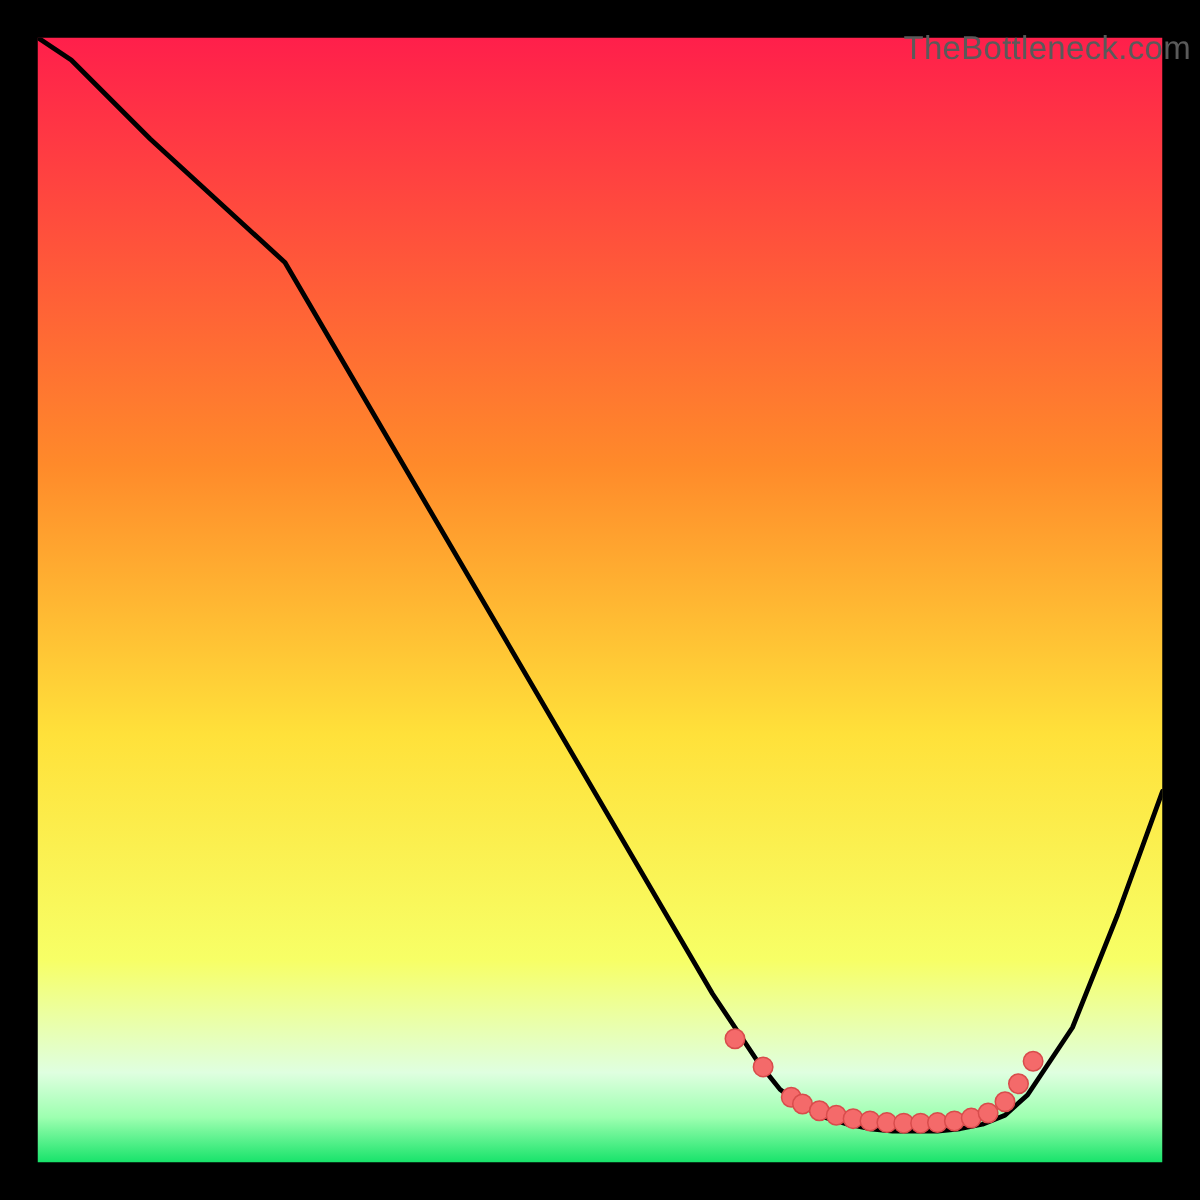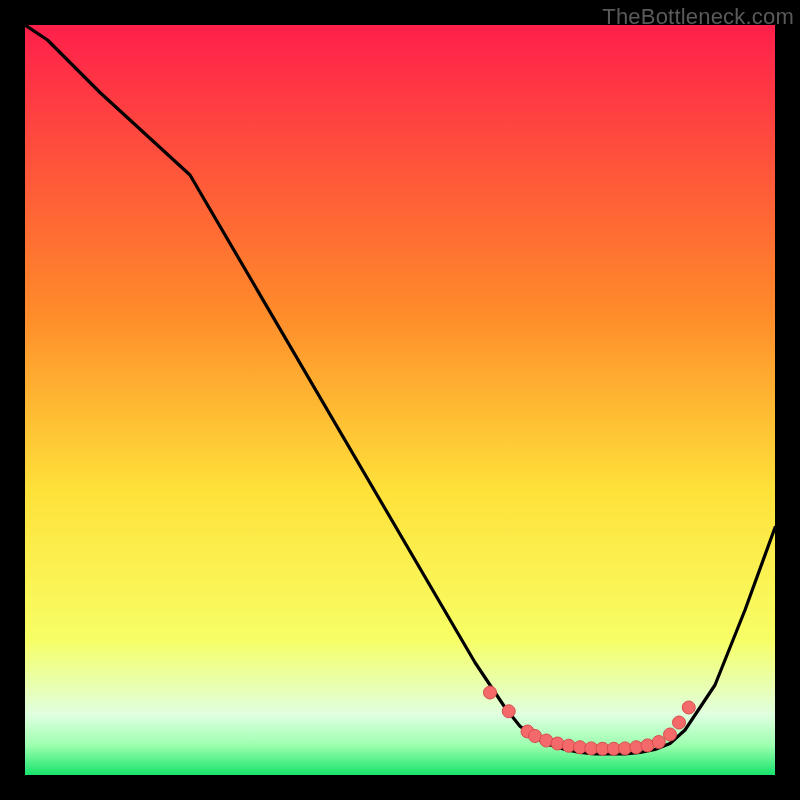--- a/index.html
+++ b/index.html
@@ -21,21 +21,21 @@
   }
   .plot {
     position: absolute;
     left: 0;
     top: 0;
     width: 750px;
     height: 750px;
   }
   .watermark {
     position: absolute;
-    top: 4px;
+    top: 19px;
     right: 6px;
     color: #5a5a5a;
     font-size: 22px;
     letter-spacing: 0.2px;
     font-weight: 500;
     user-select: none;
   }
   svg { display: block; }
 </style>
 </head>

